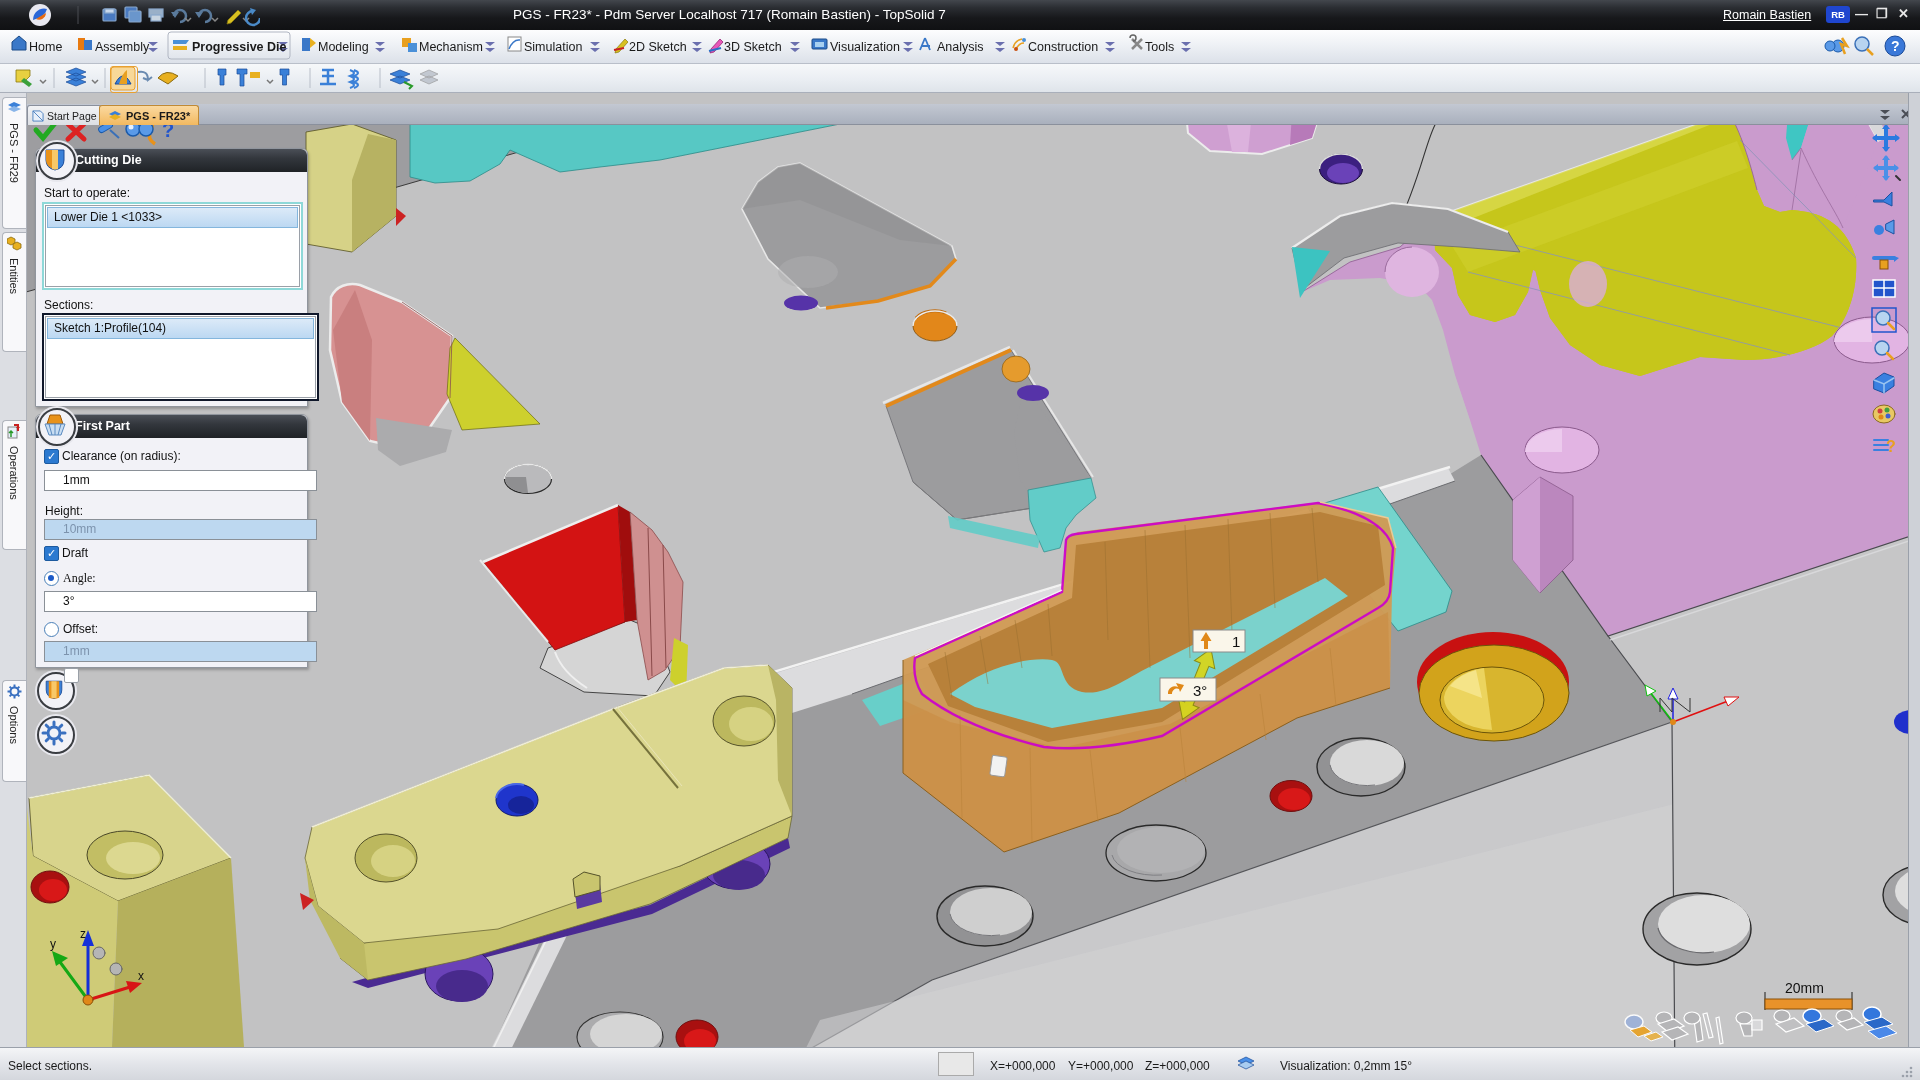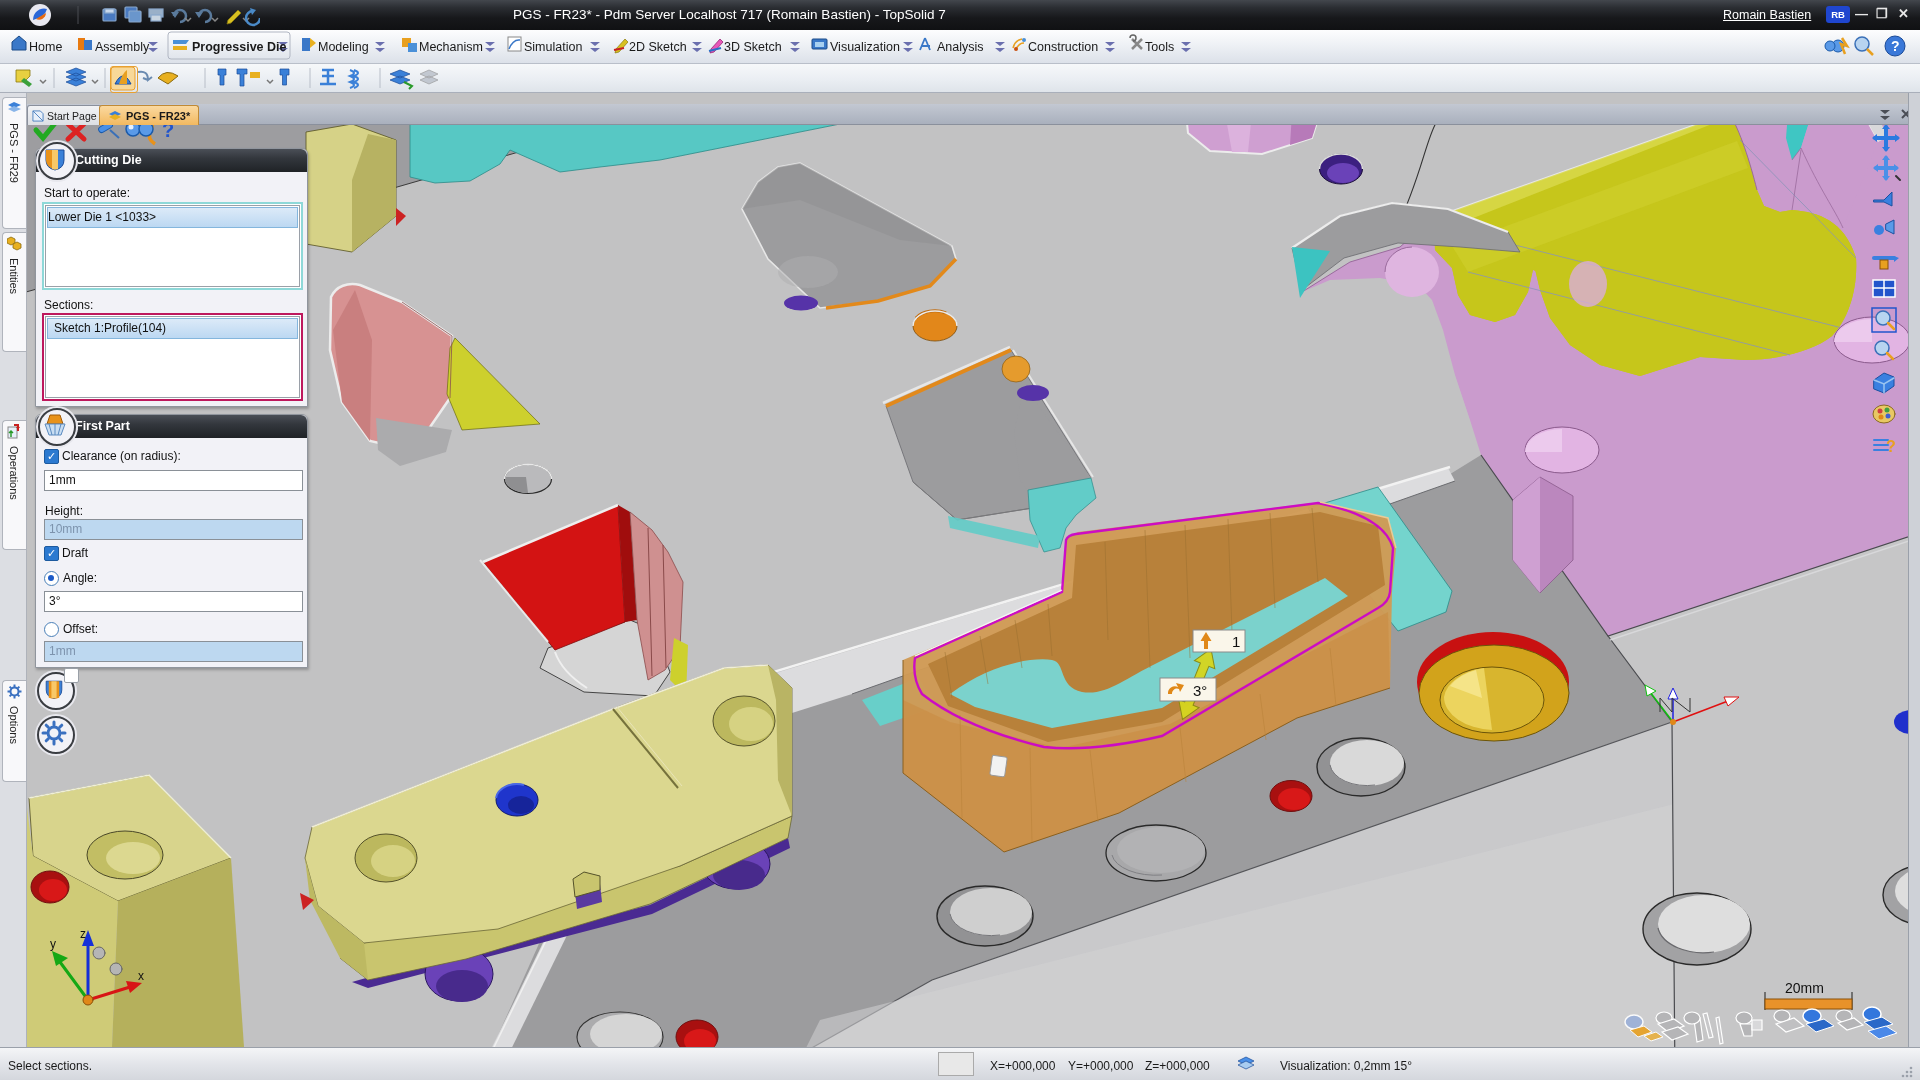--- a/index.html
+++ b/index.html
@@ -15,21 +15,21 @@
 .dtab{position:absolute;top:1px;height:19px;display:flex;align-items:center;font-size:11px;padding:0 8px;border:1px solid #8a909c;border-bottom:none;border-radius:3px 3px 0 0;white-space:nowrap;}
 #leftstrip{position:absolute;left:0;top:93px;width:26px;height:954px;background:#dcdee3;border-right:1px solid #aeb2ba;}
 .vtab{position:absolute;left:2px;width:23px;background:#f8f8fa;border:1px solid #b0b4bc;border-right:none;border-radius:4px 0 0 4px;}
 .vtxt{writing-mode:vertical-rl;font-size:11px;color:#222;margin:3px 0 0 5px;}
 #rightstrip{position:absolute;left:1908px;top:93px;width:12px;height:954px;background:#ced1d7;border-left:1px solid #9aa0aa;}
 #statusbar{position:absolute;left:0;top:1047px;width:1920px;height:33px;background:linear-gradient(180deg,#f4f5f7 0%,#e2e4e9 50%,#d3d6dc 100%);border-top:1px solid #9aa0aa;font-size:12px;color:#1a1a1a;}
 .dlg{position:absolute;left:35px;width:271px;background:#f2f2f7;border:1px solid #90959d;box-shadow:1px 2px 3px rgba(0,0,0,.25);}
 .dlghdr{height:23px;background:linear-gradient(180deg,#4a4f57 0%,#33373d 40%,#1f2226 100%);border-radius:6px 6px 0 0;color:#fff;font-size:12.5px;font-weight:bold;line-height:23px;padding-left:39px;}
 .dlgcirc{position:absolute;left:-1px;top:-6px;width:34px;height:34px;border-radius:50%;background:#f2f2f7;border:2px solid #3a3d42;box-shadow:0 0 0 2px #e8e8ee;}
 .lbl{font-size:12px;color:#111;}
-.inp{position:absolute;left:8px;width:253px;height:19px;background:#fff;border:1px solid #8a9097;font-size:12px;color:#111;line-height:19px;padding-left:4px;}
+.inp{position:absolute;left:8px;width:253px;height:19px;background:#fff;border:1px solid #8a9097;font-size:12px;color:#111;line-height:19px;padding-left:18px;}
 .inpd{background:#bdd8f0;color:#7d93ad;}
 .cb{position:absolute;left:8px;width:13px;height:13px;background:#2b79d0;border:1px solid #1d5a9e;border-radius:2px;color:#fff;font-size:11px;line-height:13px;text-align:center;}
 .rad{position:absolute;left:8px;width:13px;height:13px;background:#fff;border:1px solid #4a80b8;border-radius:50%;}
 </style></head>
 <body>
 
 <svg id="scene" class="abs" style="left:0;top:0" width="1920" height="1080" viewBox="0 0 1920 1080">
 <defs>
 <clipPath id="vp">
         <rect x="26" y="113" width="1882" height="934"></rect>
@@ -591,24 +591,24 @@
 <div class="dlgcirc" style="left:2px;top:-7px;">
 <svg width="30" height="30" viewBox="0 0 30 30">
         <path d="M6,6 h18 v10 q0,8 -9,10 q-9,-2 -9,-10 Z" fill="#3a80d8" stroke="#1a4a98"></path>
         <path d="M6,6 h9 v19.5 q-9,-2.5 -9,-9.5 Z" fill="#e8921a"></path>
         <path d="M12,6 h6 v19 q-3,1 -6,0 Z" fill="#f8c868"></path>
       </svg>
 </div>
 <div class="lbl" style="position:absolute;left:8px;top:37px;">Start to operate:</div>
 <div style="position:absolute;left:6px;top:53px;width:257px;height:84px;border:2px solid #8ed8d8;background:#fff;">
 <div style="position:absolute;left:1px;top:1px;right:1px;bottom:1px;border:1px solid #9aa0a8;"></div>
-<div style="position:absolute;left:3px;top:3px;right:3px;height:19px;background:linear-gradient(180deg,#dceaf8,#bcd8f2);border:1px solid #84b6dd;font-size:12px;color:#111;line-height:18px;">Lower Die 1 &lt;1033&gt;</div>
+<div style="position:absolute;left:3px;top:3px;right:3px;height:19px;background:linear-gradient(180deg,#dceaf8,#bcd8f2);border:1px solid #84b6dd;font-size:12px;color:#111;line-height:18px;padding-left:6px;">Lower Die 1 &lt;1033&gt;</div>
 </div>
 <div class="lbl" style="position:absolute;left:8px;top:149px;">Sections:</div>
-<div style="position:absolute;left:6px;top:164px;width:257px;height:84px;border:2px solid #be185d;background:#fff;">
+<div style="position:absolute;left:6px;top:164px;width:257px;height:84px;border:2px solid #0f172a;background:#fff;padding-left:16px;">
 <div style="position:absolute;left:1px;top:1px;right:1px;bottom:1px;border:1px solid #9aa0a8;"></div>
 <div style="position:absolute;left:3px;top:3px;right:3px;height:19px;background:linear-gradient(180deg,#dceaf8,#bcd8f2);border:1px solid #84b6dd;font-size:12px;color:#111;line-height:18px;padding-left:6px;">Sketch 1:Profile(104)</div>
 </div>
 </div>
 
 <div class="dlg" style="top:414px;height:252px;border-radius:6px 6px 0 0;">
 <div class="dlghdr">First Part</div>
 <div class="dlgcirc" style="left:2px;top:-7px;">
 <svg width="30" height="30" viewBox="0 0 30 30">
         <path d="M10,5 h10 l3,9 h-16 Z" fill="#e8921a" stroke="#a05a08"></path>
@@ -619,21 +619,21 @@
 <div class="cb" style="top:34px;">✓</div>
 <div class="lbl" style="position:absolute;left:26px;top:34px;text-align:right;">Clearance (on radius):</div>
 <div class="inp" style="top:55px;">1mm</div>
 <div class="lbl" style="position:absolute;left:9px;top:89px;">Height:</div>
 <div class="inp inpd" style="top:104px;">10mm</div>
 <div class="cb" style="top:131px;">✓</div>
 <div class="lbl" style="position:absolute;left:26px;top:131px;">Draft</div>
 <div class="rad" style="top:156px;">
       <div style="position:absolute;left:2.5px;top:2.5px;width:6px;height:6px;border-radius:50%;background:#1a5ac8;"></div>
     </div>
-<div class="lbl" style="position:absolute;left:27px;top:156px;">Angle:</div>
+<div class="lbl" style="position:absolute;left:27px;top:156px;font-family:Liberation Serif, serif;">Angle:</div>
 <div class="inp" style="top:176px;">3°</div>
 <div class="rad" style="top:207px;"></div>
 <div class="lbl" style="position:absolute;left:27px;top:207px;">Offset:</div>
 <div class="inp inpd" style="top:226px;">1mm</div>
 </div>
 
 <div class="abs" style="left:37px;top:672px;width:34px;height:34px;border-radius:50%;background:#f2f2f7;border:2px solid #3a3d42;box-shadow:0 0 0 2px #e8e8ee;">
 <svg width="26" height="26" viewBox="0 0 30 30" style="margin:2px">
       <path d="M6,6 h18 v10 q0,8 -9,10 q-9,-2 -9,-10 Z" fill="#3a80d8" stroke="#1a4a98"></path>
       <path d="M9,6 h12 v19 q-6,2 -12,0 Z" fill="#e8921a"></path>

